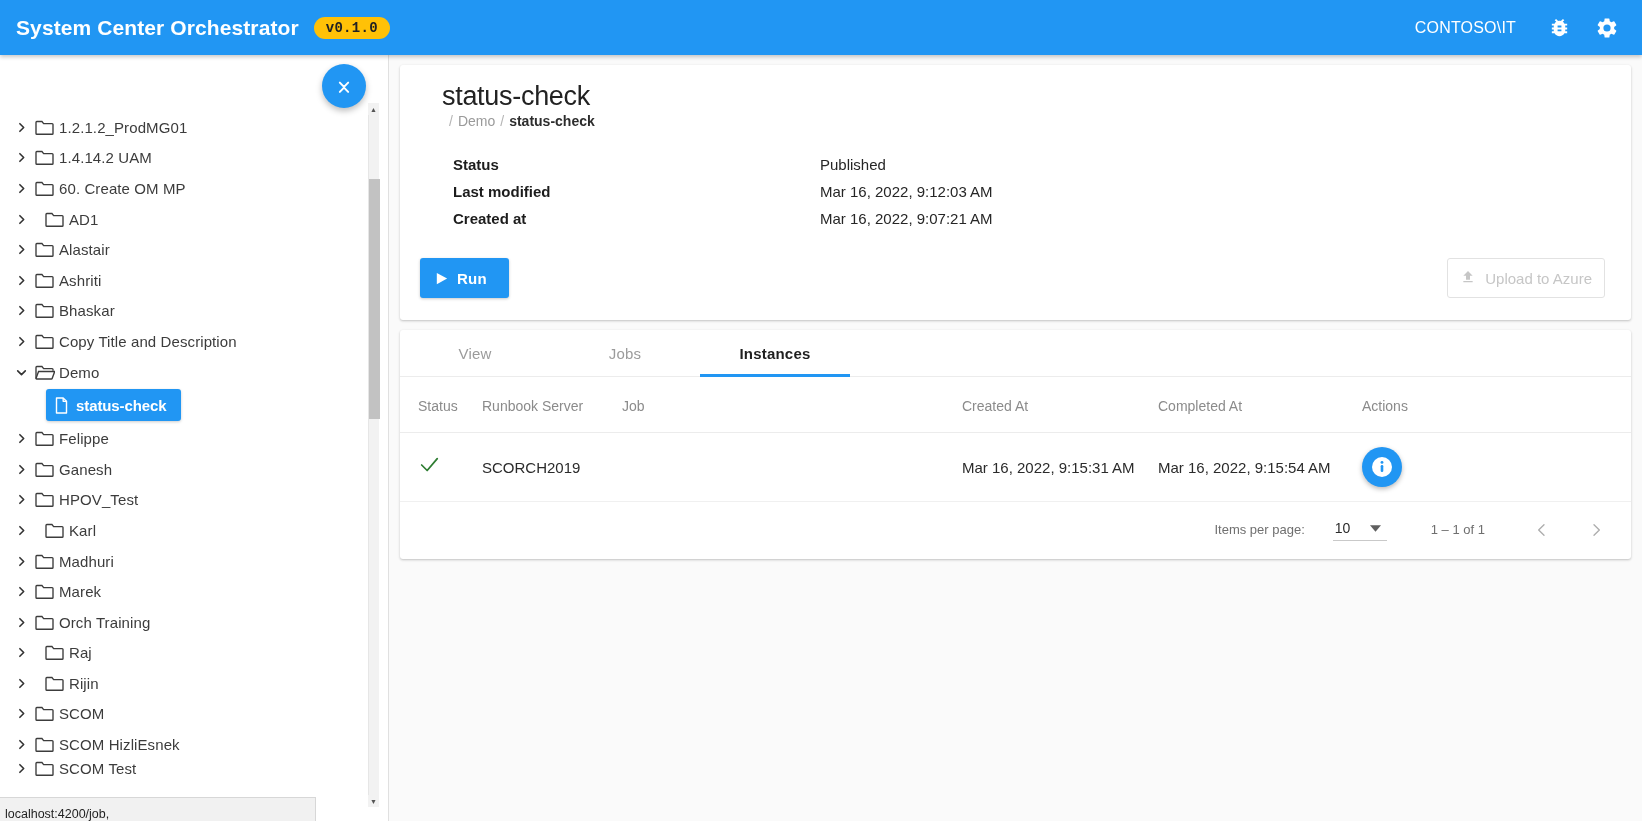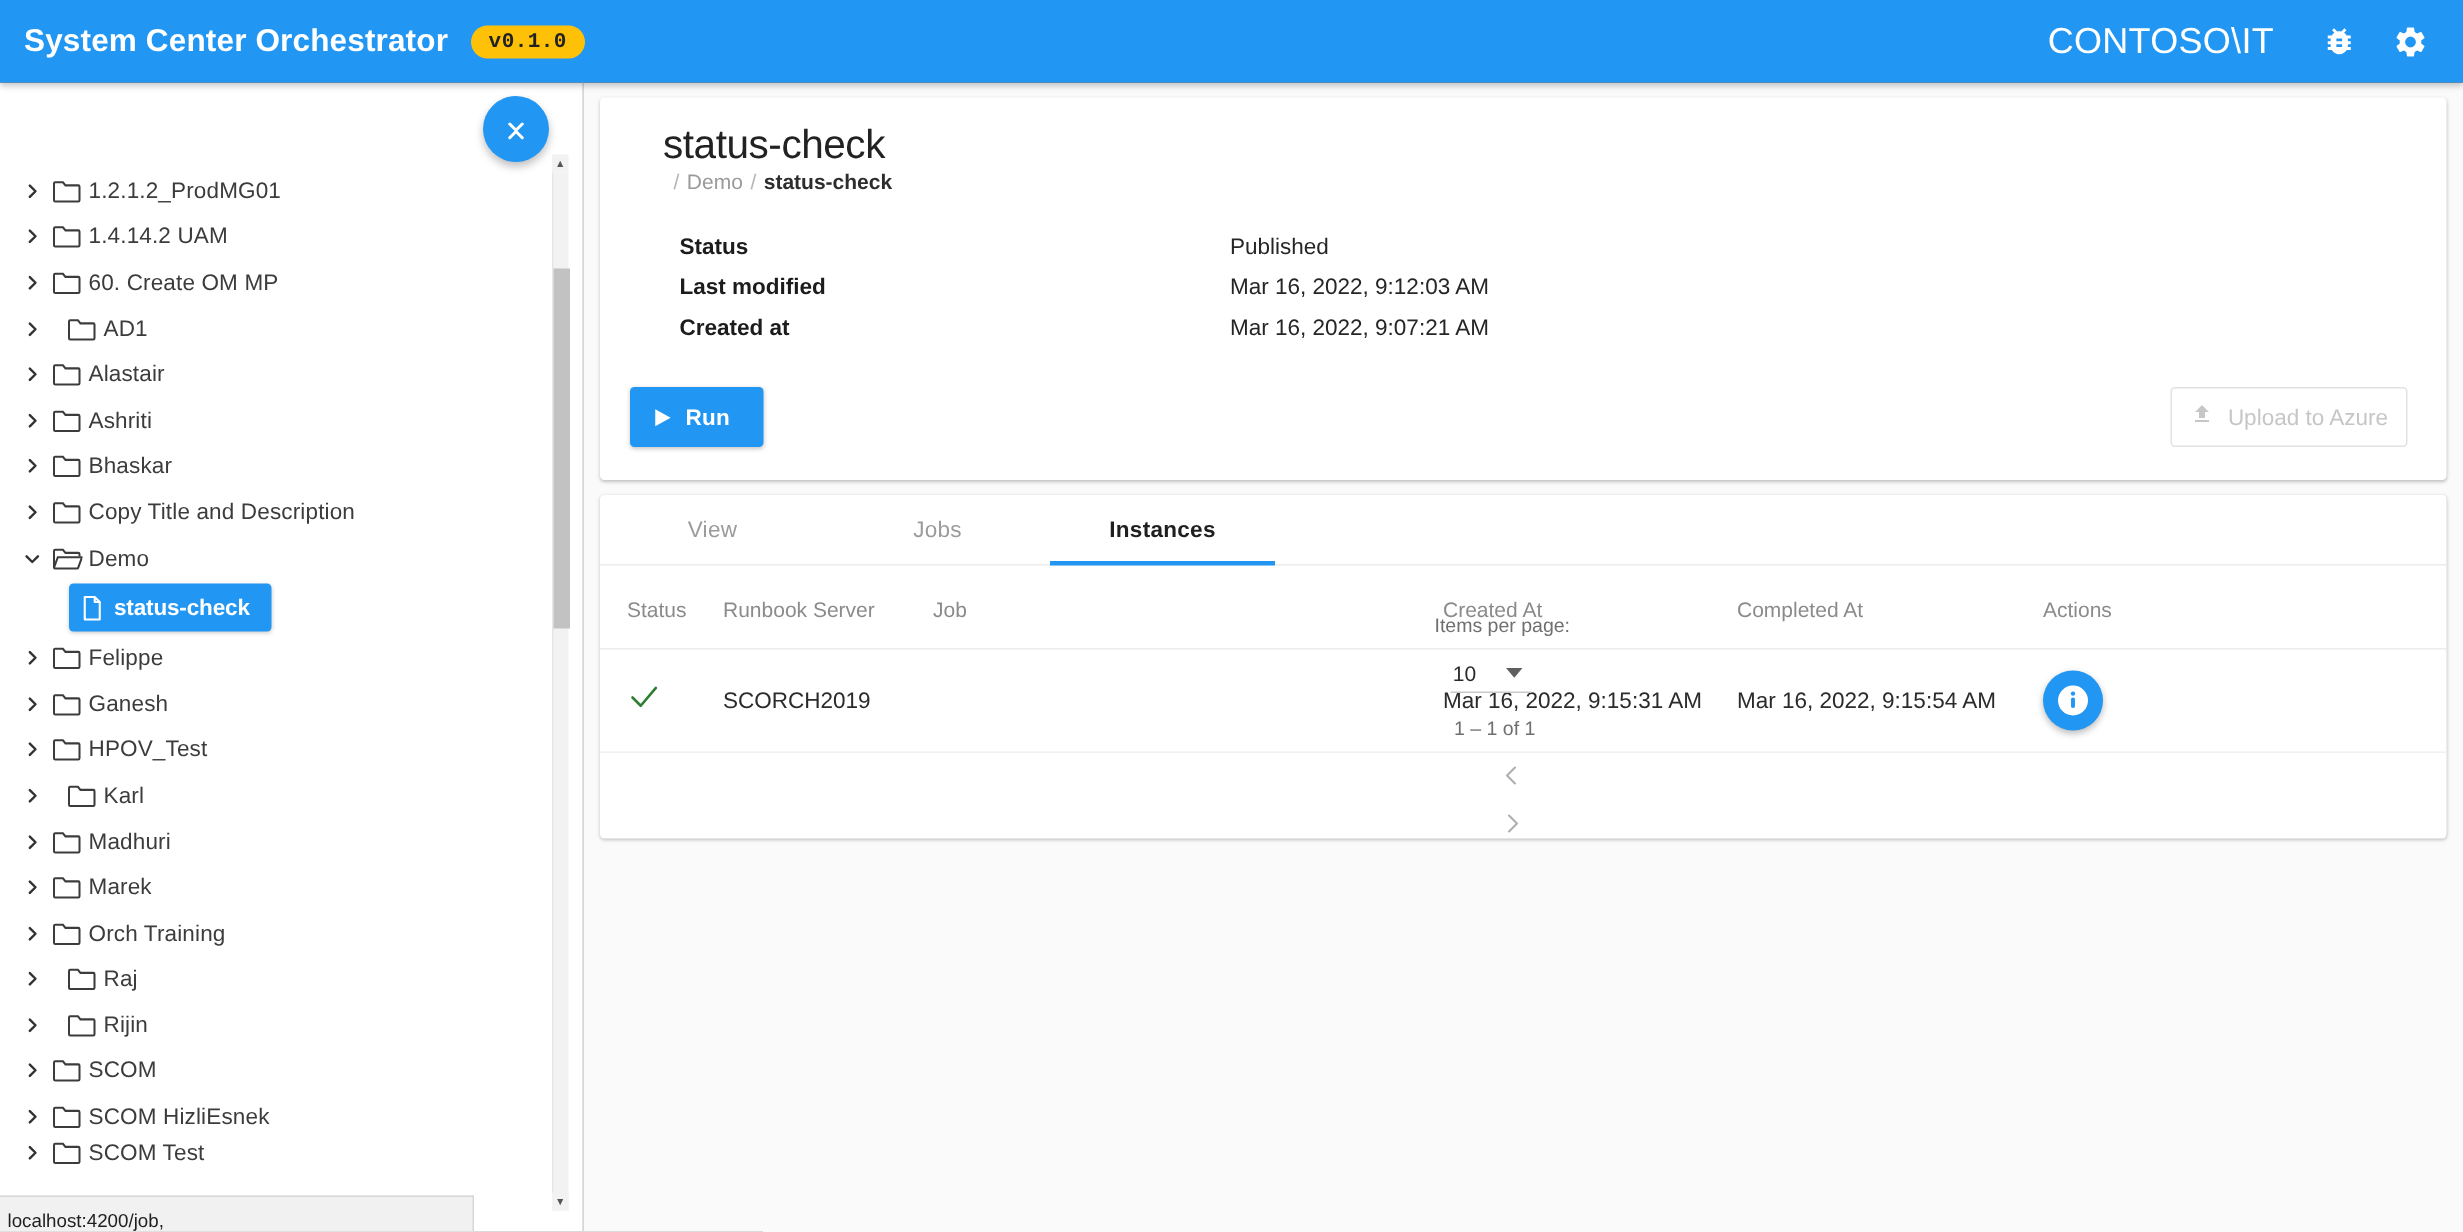--- a/index.html
+++ b/index.html
@@ -5,21 +5,21 @@
 <style>
   * { box-sizing: border-box; }
   html, body {
     margin: 0; padding: 0;
     width: 1642px; height: 821px;
     overflow: hidden;
     background: #ffffff;
     font-family: "Liberation Sans", sans-serif;
     -webkit-font-smoothing: antialiased;
   }
-  .app { position: relative; width: 1642px; height: 821px; background:#404040;text-decoration:underline; }
+  .app { position: relative; width: 1642px; height: 821px; background:#8b5cf6;text-decoration:underline; }
 
   
   .topbar {
     position: absolute; top:0; left:0; width:1642px; height:55px;
     background: #2196f3;
     display:flex; align-items:center;
     box-shadow: 0 2px 4px rgba(0,0,0,.22);
     z-index: 40;
   }
   .brand {
@@ -27,21 +27,21 @@
     letter-spacing:.1px; white-space:nowrap;
   }
   .version-pill {
     margin-left:15px; background:#ffc107; color:#222;
     font-family:"Liberation Mono", monospace; font-weight:bold;
     font-size:14px; padding:4px 12px; border-radius:13px;
     line-height:1; letter-spacing:.3px;
   }
   .topbar-spacer { flex:1 1 auto; }
   .user-name {
-    color:#fff; font-size:24px; letter-spacing:.2px; margin-right:26px; white-space:nowrap;margin-left:48px;
+    color:#fff; font-size:16px; letter-spacing:.2px; margin-right:26px; white-space:nowrap;margin-left:48px;
   }
   .icon-btn {
     width:34px; height:34px; margin-right:14px; display:flex;
     align-items:center; justify-content:center; cursor:pointer;
   }
   .icon-btn:last-child { margin-right:18px; }
   .icon-btn svg { display:block; }
 
   
   .sidebar {
@@ -186,21 +186,21 @@
 
   .check { color:#2e7d32; font-size:22px; line-height:1; }
   .info-fab {
     width:40px; height:40px; border-radius:50%; background:#2196f3;
     display:flex; align-items:center; justify-content:center;
     box-shadow:0 2px 5px rgba(0,0,0,.28); cursor:pointer;
   }
 
   .paginator {
     display:flex; align-items:center; justify-content:flex-end;
-    height:55px; padding-right:16px; gap:16px;flex-direction:column;
+    height:55px; padding-right:16px; gap:16px;
   }
   .pg-label { font-size:13px; color:#6f6f6f; margin-right:12px; }
   .pg-select {
     display:flex; align-items:center; border-bottom:1px solid #c9c9c9;
     padding:0 6px 3px 2px; min-width:54px; justify-content:space-between;
     cursor:pointer; margin-right:28px;
   }
   .pg-select .val { font-size:14px; color:#2b2b2b; }
   .pg-range { font-size:13px; color:#6f6f6f; margin-right:22px; }
   .pg-btn {

